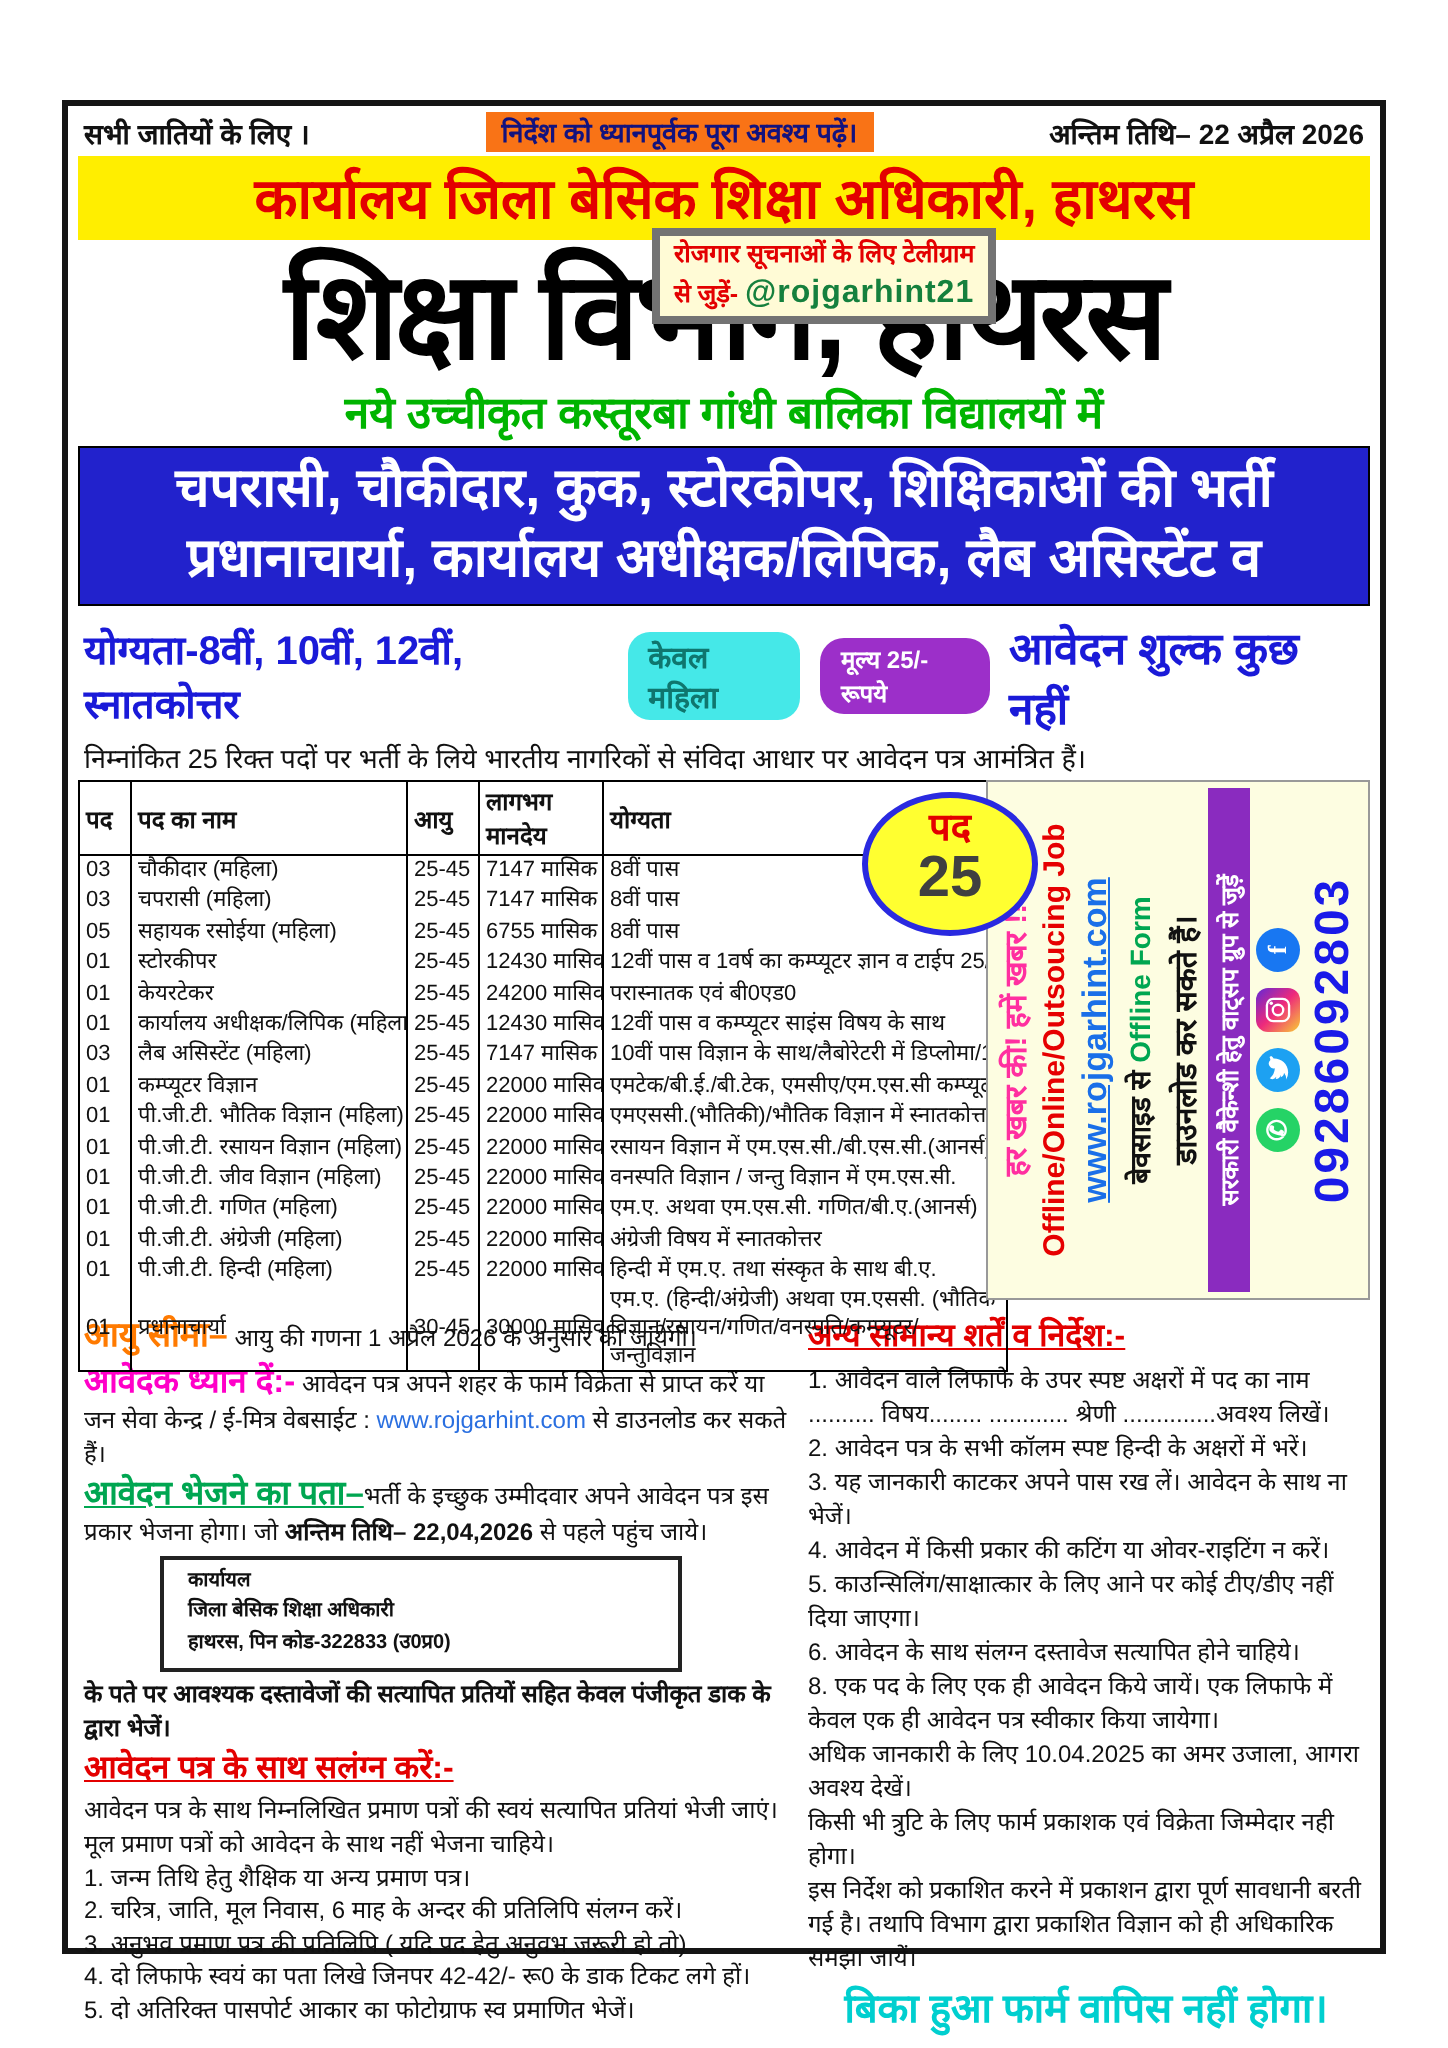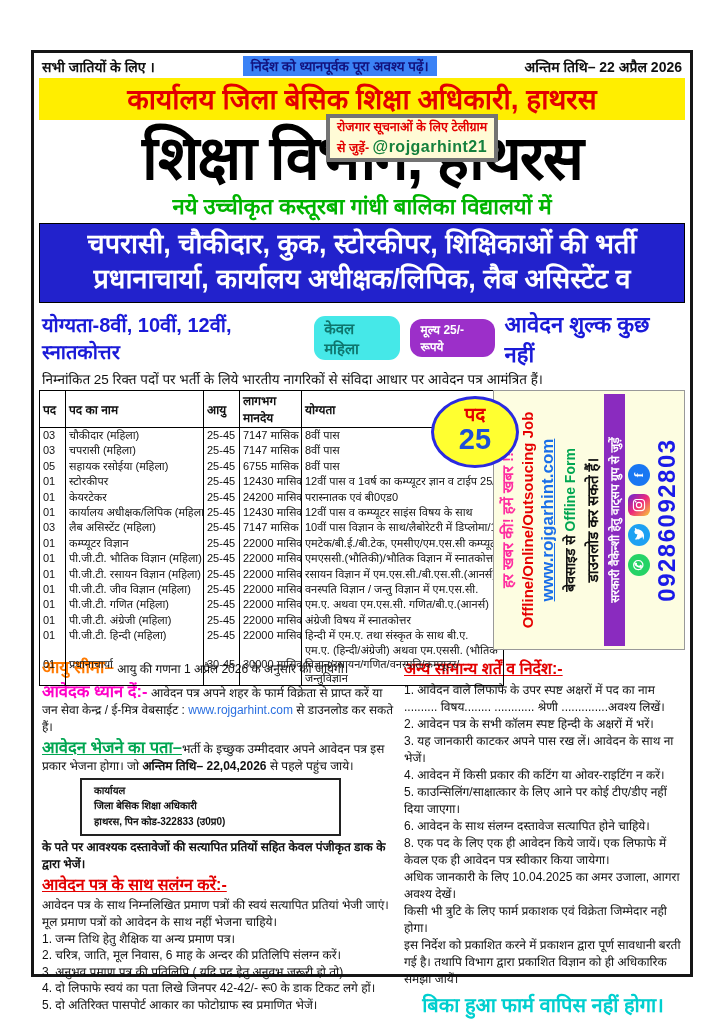--- a/index.html
+++ b/index.html
@@ -1,21 +1,21 @@
 <!DOCTYPE html>
 <html><head>
 <meta charset="utf-8">
 <style>
   * { margin:0; padding:0; box-sizing:border-box; }
   html,body { width:724px; height:1024px; background:#ffffff; font-family:"Liberation Sans",sans-serif; position:relative; overflow:hidden; }
   .poster { position:absolute; left:31px; top:50px; width:662px; height:927px; border:3px solid #151515; background:#fff; }
 
   
   .topbar { display:flex; justify-content:space-between; align-items:center; padding:3px 8px 1px; font-weight:bold; font-size:14px; color:#111; }
-  .chip-cyan { background:#3b82f6; color:#12127e; padding:1px 8px; font-size:13.5px; }
+  .chip-cyan { background:#f97316; color:#12127e; padding:1px 8px; font-size:13.5px; }
 
   
   .office-band { background:#ffee00; color:#e30000; font-weight:bold; text-align:center; font-size:28px; margin:1px 5px 0; padding:1px 0 3px; }
 
   
   .title-wrap { position:relative; text-align:center; }
   .main-title { font-size:61px; font-weight:bold; color:#000; line-height:1.0; letter-spacing:-2px; padding-top:8px; }
   .telegram-box { position:absolute; left:292px; top:-6px; background:#fffbd6; border:4px solid #737373; padding:1px 7px; font-size:12.5px; font-weight:bold; color:#e30000; text-align:left; line-height:1.35; z-index:4; }
   .telegram-box .handle { color:#15803d; font-size:16px; letter-spacing:.5px; }
 
@@ -34,21 +34,21 @@
   
   .table-area { position:relative; margin:0 5px; height:262px; }
   table.vac { border-collapse:collapse; width:464px; table-layout:fixed; font-size:11px; color:#111; border:1.5px solid #000; }
   table.vac th { border:1px solid #000; font-weight:bold; font-size:12px; text-align:left; padding:1px 3px; height:18px; }
   table.vac td { border-left:1px solid #000; border-right:1px solid #000; padding:0 3px; height:15.4px; line-height:15px; white-space:nowrap; overflow:hidden; }
   table.vac tr:last-child td:last-child { white-space:normal; line-height:14px; }
   .c0{width:26px;} .c1{width:138px;} .c2{width:36px;} .c3{width:62px;} .c4{width:202px;}
 
   .vacancy-badge { position:absolute; left:392px; top:6px; width:88px; height:72px; background:#ffff30; border:3px solid #2a2ae0; border-radius:50%; text-align:center; z-index:3; padding-top:6px; }
   .vacancy-badge .vb-top { color:#e30000; font-weight:bold; font-size:19px; line-height:1.05; }
-  .vacancy-badge .vb-num { color:#1d4ed8; font-weight:bold; font-size:29px; line-height:1.0; }
+  .vacancy-badge .vb-num { color:#404040; font-weight:bold; font-size:29px; line-height:1.0; }
 
   .sidebar { position:absolute; right:0; top:0; width:192px; height:260px; background:#fdfde1; border:1.5px solid #999; overflow:hidden; }
   .sidebar .rot { position:absolute; left:50%; top:50%; width:252px; height:184px; transform:translate(-50%,-50%) rotate(-90deg); display:flex; flex-direction:column; justify-content:space-between; text-align:center; }
   .sb1 { color:#ff2fa0; font-weight:bold; font-size:15px; }
   .sb2 { color:#e60000; font-weight:bold; font-size:15px; }
   .sb3 { color:#1a6fe8; font-weight:bold; font-size:17px; text-decoration:underline; }
   .sb4 { color:#111; font-weight:bold; font-size:14px; }
   .sb4 .hl { color:#00a651; }
   .sb5 { color:#111; font-weight:bold; font-size:15px; }
   .sb-purple { background:#8a2bbf; color:#fff; font-size:12px; font-weight:bold; padding:2px 0; }

